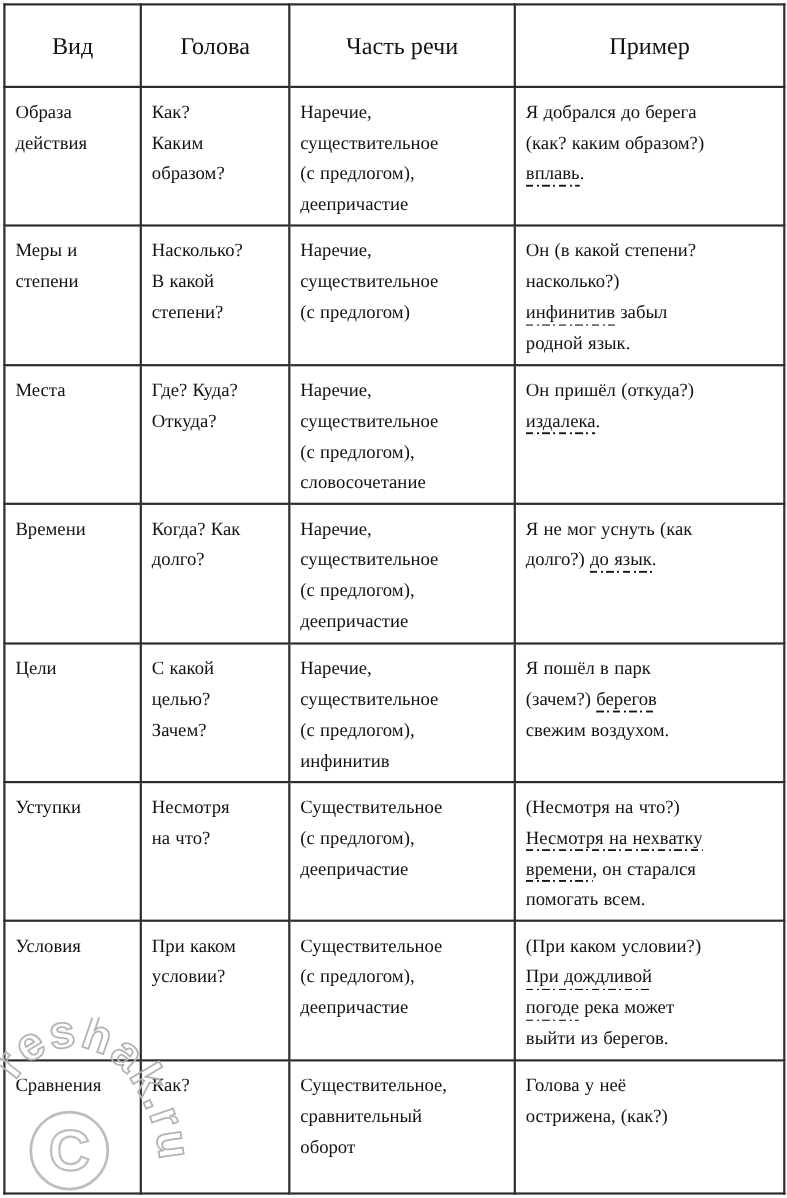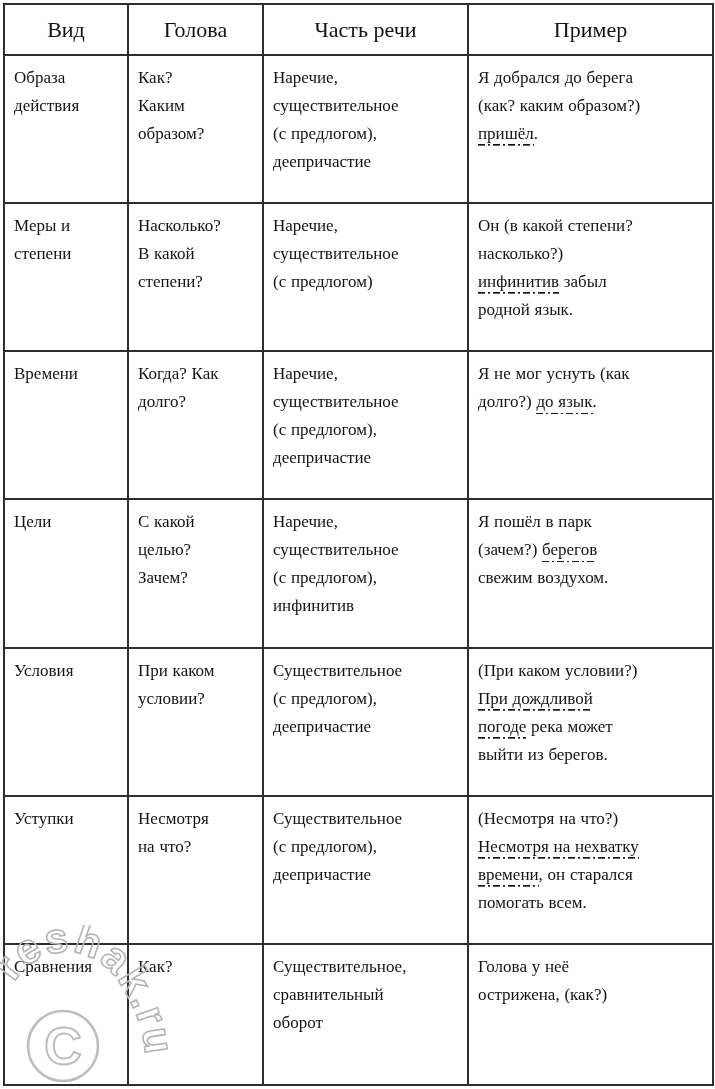--- a/index.html
+++ b/index.html
@@ -20,21 +20,21 @@
   }
   table.grammar th, table.grammar td {
     border: 2px solid #2d2d2d;
   }
   table.grammar th {
     font-weight: normal;
     font-size: 22px;
     text-align: center;
     vertical-align: middle;
     height: 37px;
-    padding: 6px 4px;
+    padding: 18px 4px;
   }
   table.grammar td {
     vertical-align: top;
     text-align: left;
     padding: 8px 6px 4px 9px;
     font-size: 17px;
     line-height: 28px;
     word-spacing: 0.5px;
   }
   tbody tr:nth-child(1) { height: 118px; }
@@ -85,51 +85,57 @@
         <th>Голова</th>
         <th>Часть речи</th>
         <th>Пример</th>
       </tr>
   </thead>
   <tbody id="table-body">
       <tr>
         <td><span>Образа<br>действия</span></td>
         <td><span>Как?<br>Каким<br>образом?</span></td>
         <td><span>Наречие,<br>существительное<br>(с предлогом),<br>деепричастие</span></td>
-        <td><span>Я добрался до берега<br>(как? каким образом?)<br></span><span class="u">пришёл</span><span>.</span></td>
+        <td><span>Я добрался до берега<br>(как? каким образом?)<br></span><span class="u">вплавь</span><span>.</span></td>
       </tr>
       <tr>
         <td><span>Меры и<br>степени</span></td>
         <td><span>Насколько?<br>В какой<br>степени?</span></td>
         <td><span>Наречие,<br>существительное<br>(с предлогом)</span></td>
         <td><span>Он (в какой степени?<br>насколько?)<br></span><span class="u">инфинитив</span><span> забыл<br>родной язык.</span></td>
+      </tr>
+      <tr>
+        <td><span>Места</span></td>
+        <td><span>Где? Куда?<br>Откуда?</span></td>
+        <td><span>Наречие,<br>существительное<br>(с предлогом),<br>словосочетание</span></td>
+        <td><span>Он пришёл (откуда?)<br></span><span class="u">издалека</span><span>.</span></td>
       </tr>
       <tr>
         <td><span>Времени</span></td>
         <td><span>Когда? Как<br>долго?</span></td>
         <td><span>Наречие,<br>существительное<br>(с предлогом),<br>деепричастие</span></td>
         <td><span>Я не мог уснуть (как<br>долго?) </span><span class="u">до язык</span><span>.</span></td>
       </tr>
       <tr>
         <td><span>Цели</span></td>
         <td><span>С какой<br>целью?<br>Зачем?</span></td>
         <td><span>Наречие,<br>существительное<br>(с предлогом),<br>инфинитив</span></td>
         <td><span>Я пошёл в парк<br>(зачем?) </span><span class="u">берегов</span><span><br>свежим воздухом.</span></td>
       </tr>
       <tr>
+        <td><span>Уступки</span></td>
+        <td><span>Несмотря<br>на что?</span></td>
+        <td><span>Существительное<br>(с предлогом),<br>деепричастие</span></td>
+        <td><span>(Несмотря на что?)<br></span><span class="u">Несмотря на нехватку<br>времени</span><span>, он старался<br>помогать всем.</span></td>
+      </tr>
+      <tr>
         <td><span>Условия</span></td>
         <td><span>При каком<br>условии?</span></td>
         <td><span>Существительное<br>(с предлогом),<br>деепричастие</span></td>
         <td><span>(При каком условии?)<br></span><span class="u">При дождливой<br>погоде</span><span> река может<br>выйти из берегов.</span></td>
-      </tr>
-      <tr>
-        <td><span>Уступки</span></td>
-        <td><span>Несмотря<br>на что?</span></td>
-        <td><span>Существительное<br>(с предлогом),<br>деепричастие</span></td>
-        <td><span>(Несмотря на что?)<br></span><span class="u">Несмотря на нехватку<br>времени</span><span>, он старался<br>помогать всем.</span></td>
       </tr>
       <tr>
         <td><span>Сравнения</span></td>
         <td><span>Как?</span></td>
         <td><span>Существительное,<br>сравнительный<br>оборот</span></td>
         <td><span>Голова у неё<br>острижена, (как?) </span></td>
       </tr>
     </tbody>
 </table>
 

